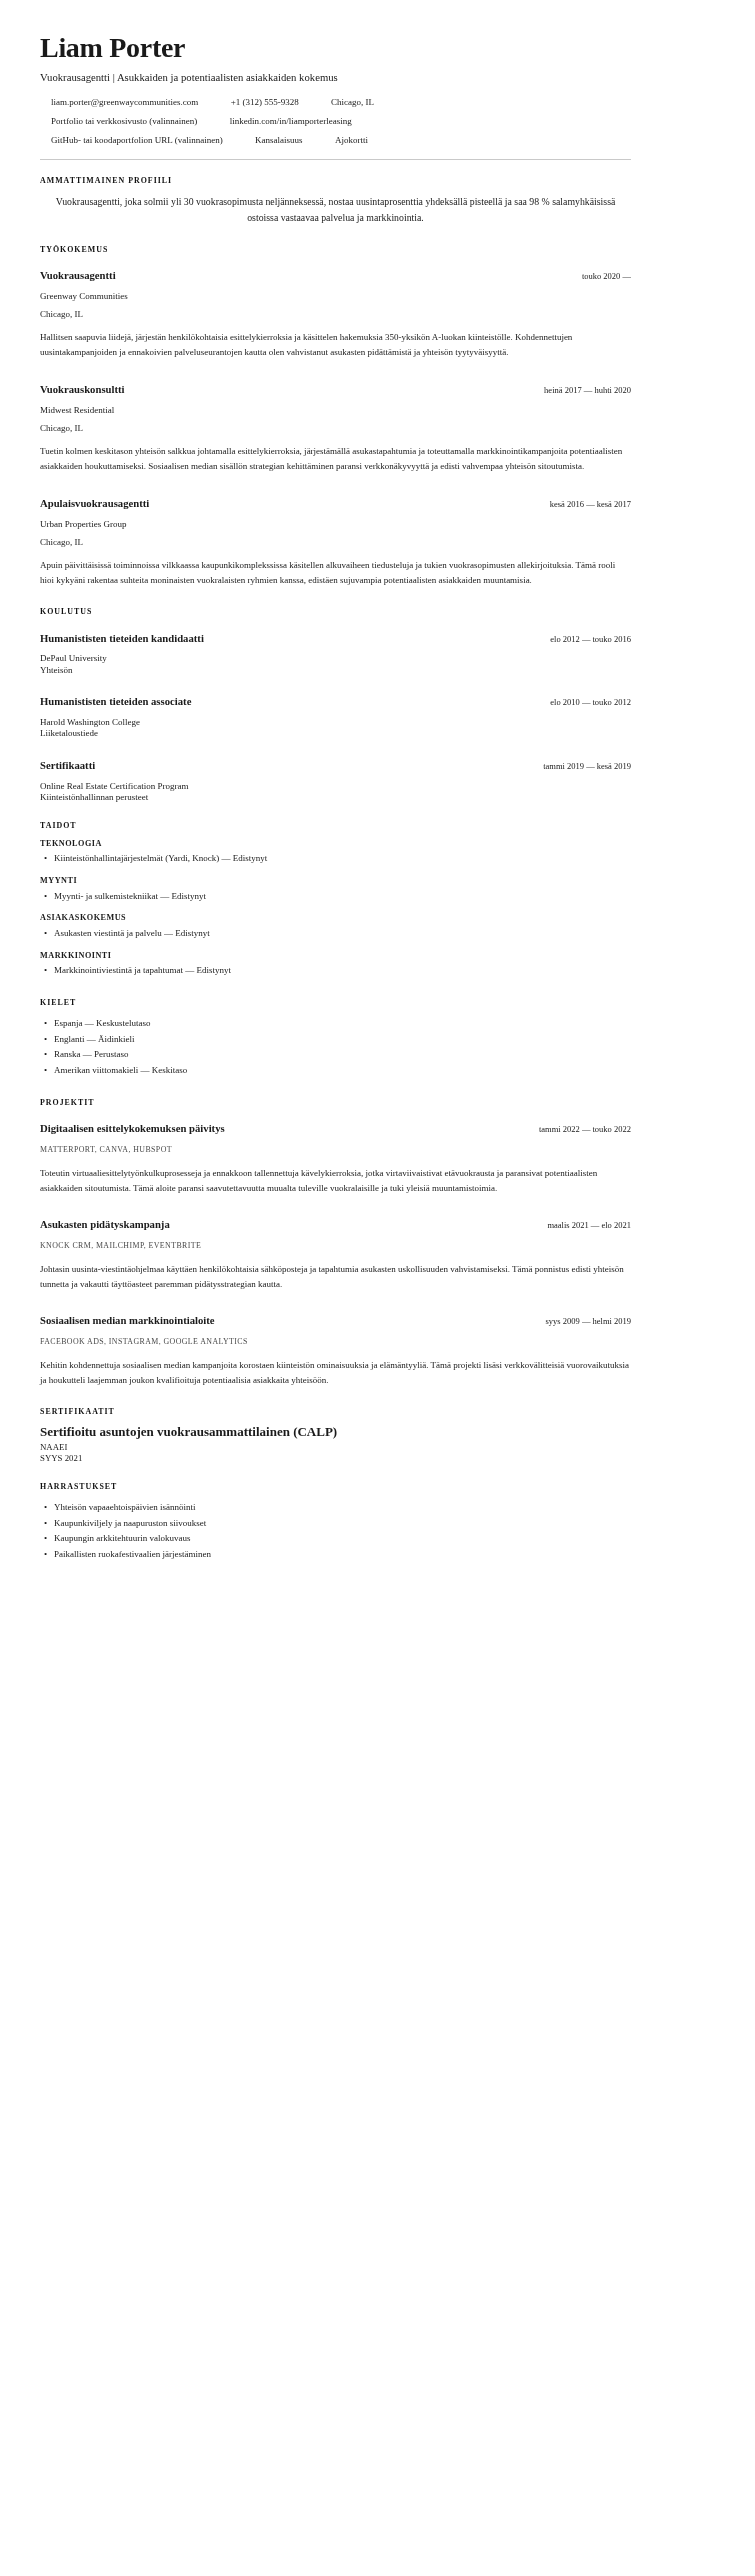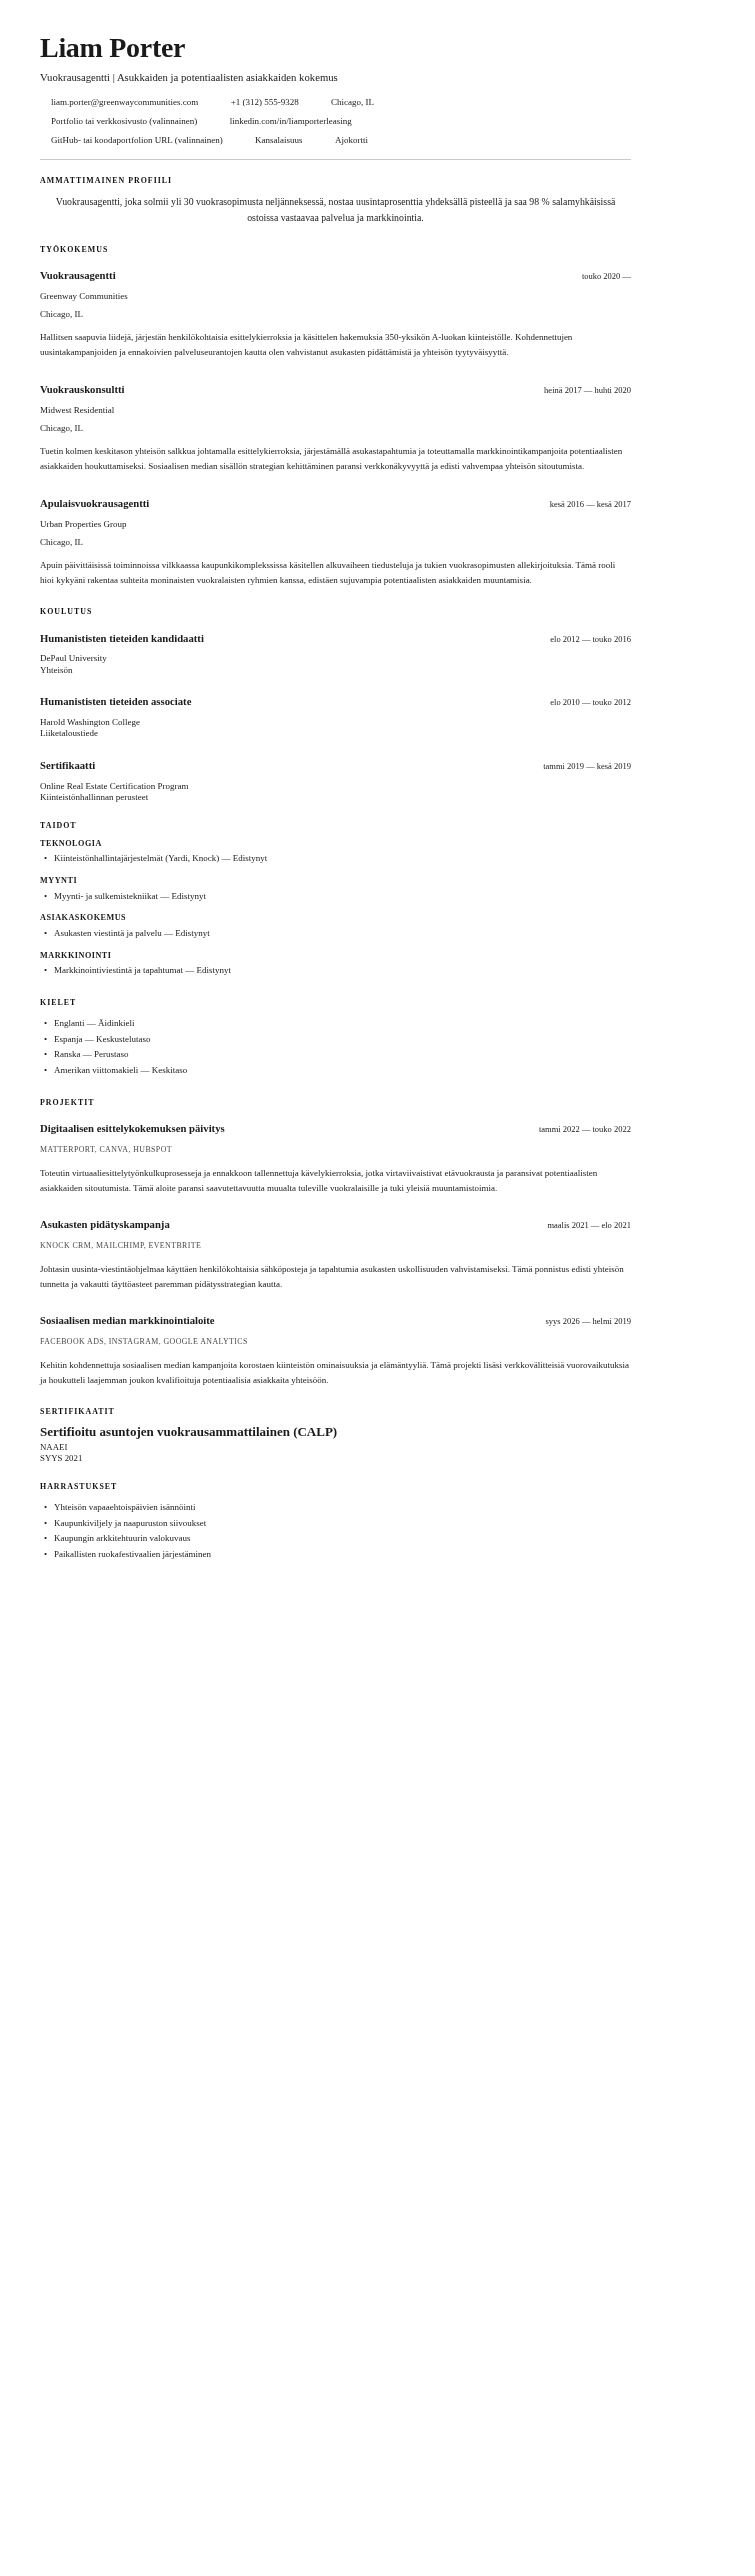--- a/index.html
+++ b/index.html
@@ -268,22 +268,22 @@
       <p class="skill-group-title">Markkinointi</p>
       <ul class="bullets">
         <li>Markkinointiviestintä ja tapahtumat — Edistynyt</li>
       </ul>
     </div>
   </div>
 
   <div class="section">
     <h2 class="section-title">Kielet</h2>
     <ul class="bullets">
+      <li>Espanja — Keskustelutaso</li>
       <li>Englanti — Äidinkieli</li>
-      <li>Espanja — Keskustelutaso</li>
       <li>Ranska — Perustaso</li>
       <li>Amerikan viittomakieli — Keskitaso</li>
     </ul>
   </div>
 
   <div class="section">
     <h2 class="section-title">Projektit</h2>
 
     <div class="entry">
       <div class="entry-head">
@@ -299,21 +299,21 @@
         <p class="entry-title">Asukasten pidätyskampanja</p>
         <p class="entry-dates">maalis 2021 — elo 2021</p>
       </div>
       <p class="proj-tags">KNOCK CRM, MAILCHIMP, EVENTBRITE</p>
       <p class="entry-desc">Johtasin uusinta-viestintäohjelmaa käyttäen henkilökohtaisia sähköposteja ja tapahtumia asukasten uskollisuuden vahvistamiseksi. Tämä ponnistus edisti yhteisön tunnetta ja vakautti täyttöasteet paremman pidätysstrategian kautta.</p>
     </div>
 
     <div class="entry">
       <div class="entry-head">
         <p class="entry-title">Sosiaalisen median markkinointialoite</p>
-        <p class="entry-dates">syys 2026 — helmi 2019</p>
+        <p class="entry-dates">syys 2009 — helmi 2019</p>
       </div>
       <p class="proj-tags">FACEBOOK ADS, INSTAGRAM, GOOGLE ANALYTICS</p>
       <p class="entry-desc">Kehitin kohdennettuja sosiaalisen median kampanjoita korostaen kiinteistön ominaisuuksia ja elämäntyyliä. Tämä projekti lisäsi verkkovälitteisiä vuorovaikutuksia ja houkutteli laajemman joukon kvalifioituja potentiaalisia asiakkaita yhteisöön.</p>
     </div>
   </div>
 
   <div class="section">
     <h2 class="section-title">Sertifikaatit</h2>
     <div>
       <p class="cert-name">Sertifioitu asuntojen vuokrausammattilainen (CALP)</p>

